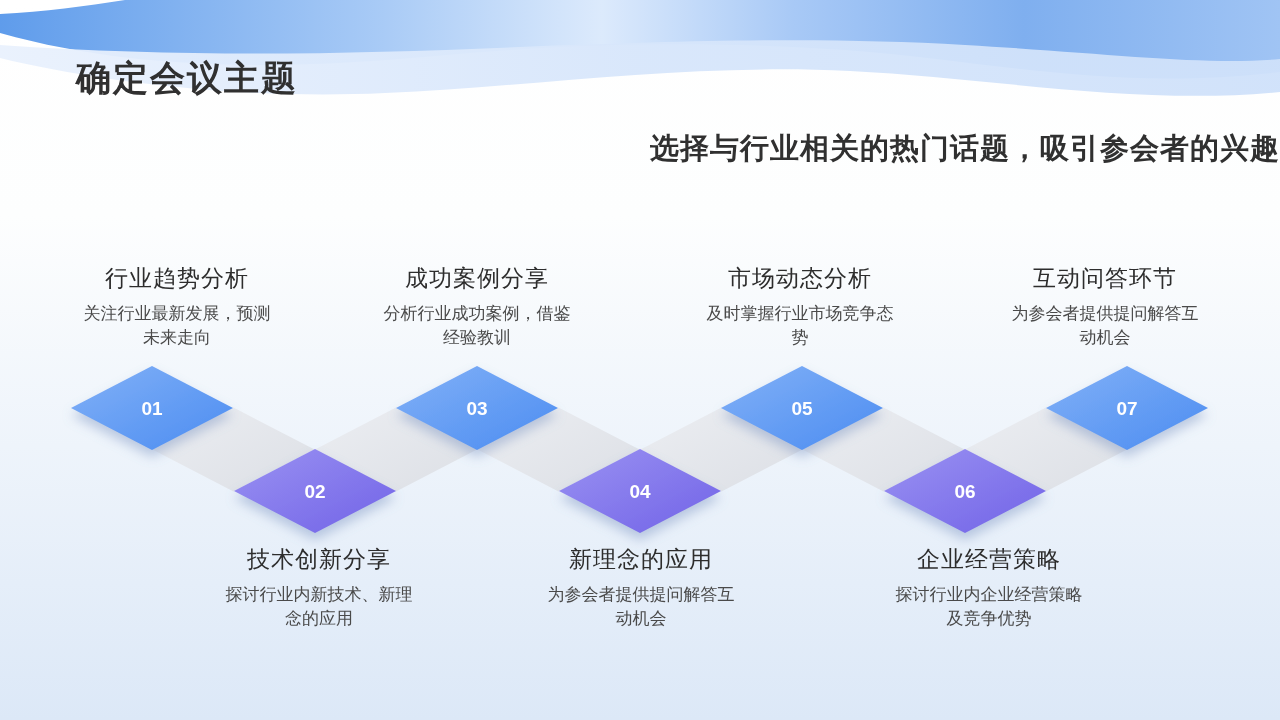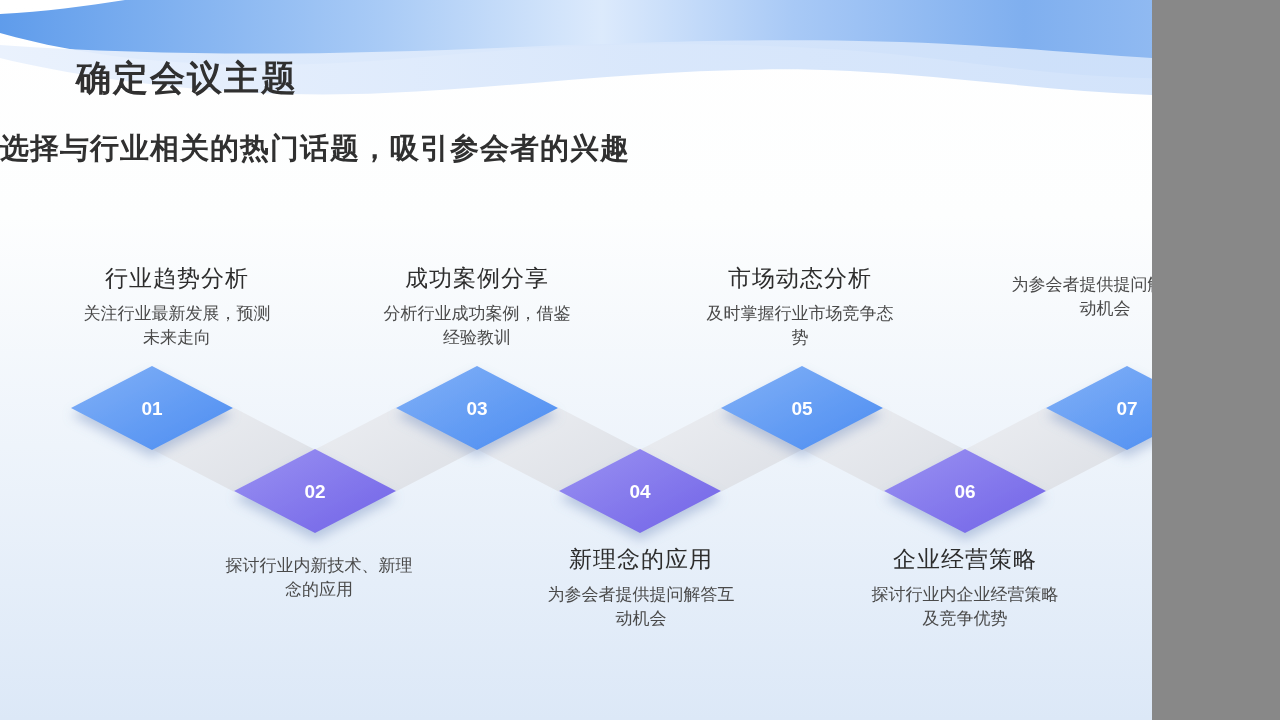--- a/index.html
+++ b/index.html
@@ -1,40 +1,40 @@
 <!DOCTYPE html>
 <html><head>
 <meta charset="utf-8">
 <style>
   html,body{margin:0;padding:0;background:#888;}
   .slide{
-    position:relative;width:1152px;height:720px;overflow:hidden;
+    position:relative;width:1280px;height:720px;overflow:hidden;
     font-family:"Liberation Sans","DejaVu Sans",sans-serif;
     background:linear-gradient(180deg,#ffffff 0%,#fdfefe 30%,#eef4fb 62%,#dce8f7 100%);
   }
   .header-wave{position:absolute;top:0;left:0;width:1280px;height:120px;display:block;}
   .page-title{
     position:absolute;left:76px;top:60px;margin:0;
     font-size:35px;line-height:1;font-weight:bold;color:#303030;letter-spacing:2px;
   }
   .subtitle{
-    position:absolute;left:0;right:0;top:133px;margin:0;text-align:left;
+    position:absolute;left:0;right:0;top:133px;margin:0;text-align:right;
     font-size:29px;line-height:1.1;font-weight:bold;color:#303030;letter-spacing:1px;
   }
   .diagram{position:absolute;left:0;top:345px;width:1280px;height:210px;display:block;}
   .topic{position:absolute;width:220px;text-align:center;}
   .topic h3{margin:0 0 9px 0;font-size:23px;line-height:1.2;font-weight:normal;color:#2d2d2d;letter-spacing:1px;}
   .topic p{margin:8px auto;width:200px;font-size:17px;line-height:24px;color:#4a4a4a;}
   .t1{left:67px;top:265px;}
   .t3{left:367px;top:265px;}
   .t5{left:690px;top:265px;}
   .t7{left:995px;top:265px;}
   .t2{left:209px;top:546px;}
   .t4{left:531px;top:546px;}
-  .t6{left:855px;top:546px;}
+  .t6{left:879px;top:546px;}
   .num{font-family:"Liberation Sans","DejaVu Sans",sans-serif;font-size:19px;font-weight:bold;fill:#ffffff;}
 </style>
 </head>
 <body>
 
 <div class="slide">
 
   <svg class="header-wave" viewBox="0 0 1280 120" preserveAspectRatio="none" aria-hidden="true">
     <defs>
       <linearGradient id="hdrBlue" x1="0" y1="0" x2="1" y2="0">
@@ -111,24 +111,26 @@
   </div>
   <div class="topic t3">
     <h3>成功案例分享</h3>
     <p>分析行业成功案例，借鉴经验教训</p>
   </div>
   <div class="topic t5">
     <h3>市场动态分析</h3>
     <p>及时掌握行业市场竞争态势</p>
   </div>
   <div class="topic t7">
+    <h3>互动问答环节</h3>
     <p>为参会者提供提问解答互动机会</p>
   </div>
 
   <div class="topic t2">
+    <h3>技术创新分享</h3>
     <p>探讨行业内新技术、新理念的应用</p>
   </div>
   <div class="topic t4">
     <h3>新理念的应用</h3>
     <p>为参会者提供提问解答互动机会</p>
   </div>
   <div class="topic t6">
     <h3>企业经营策略</h3>
     <p>探讨行业内企业经营策略及竞争优势</p>
   </div>

